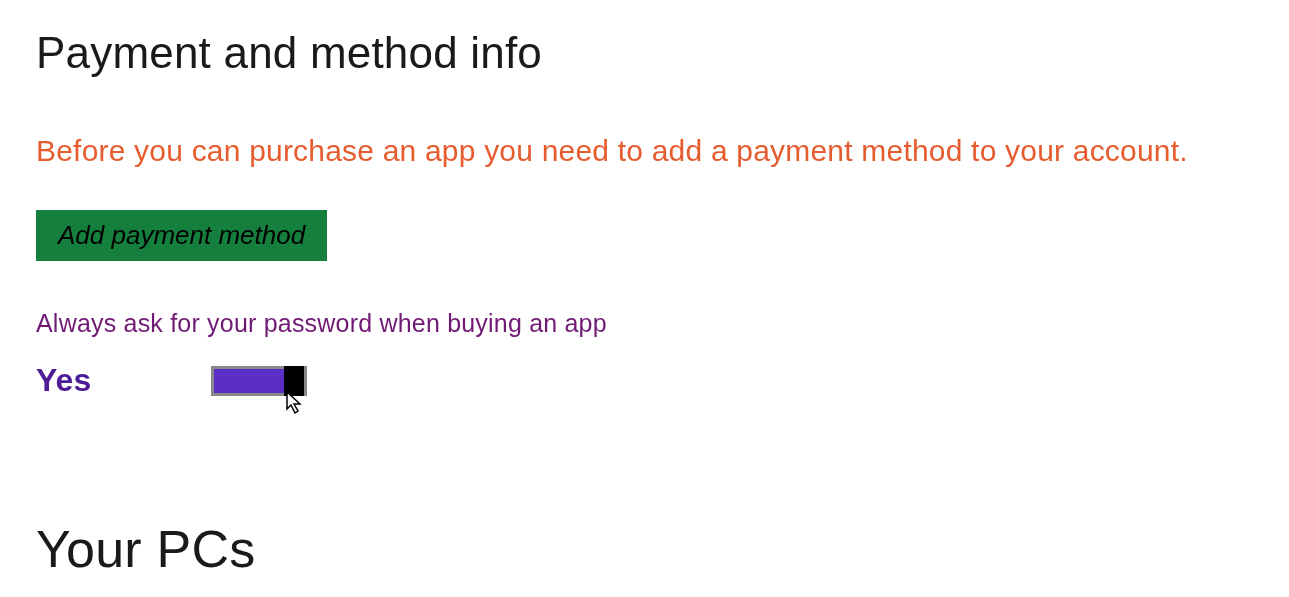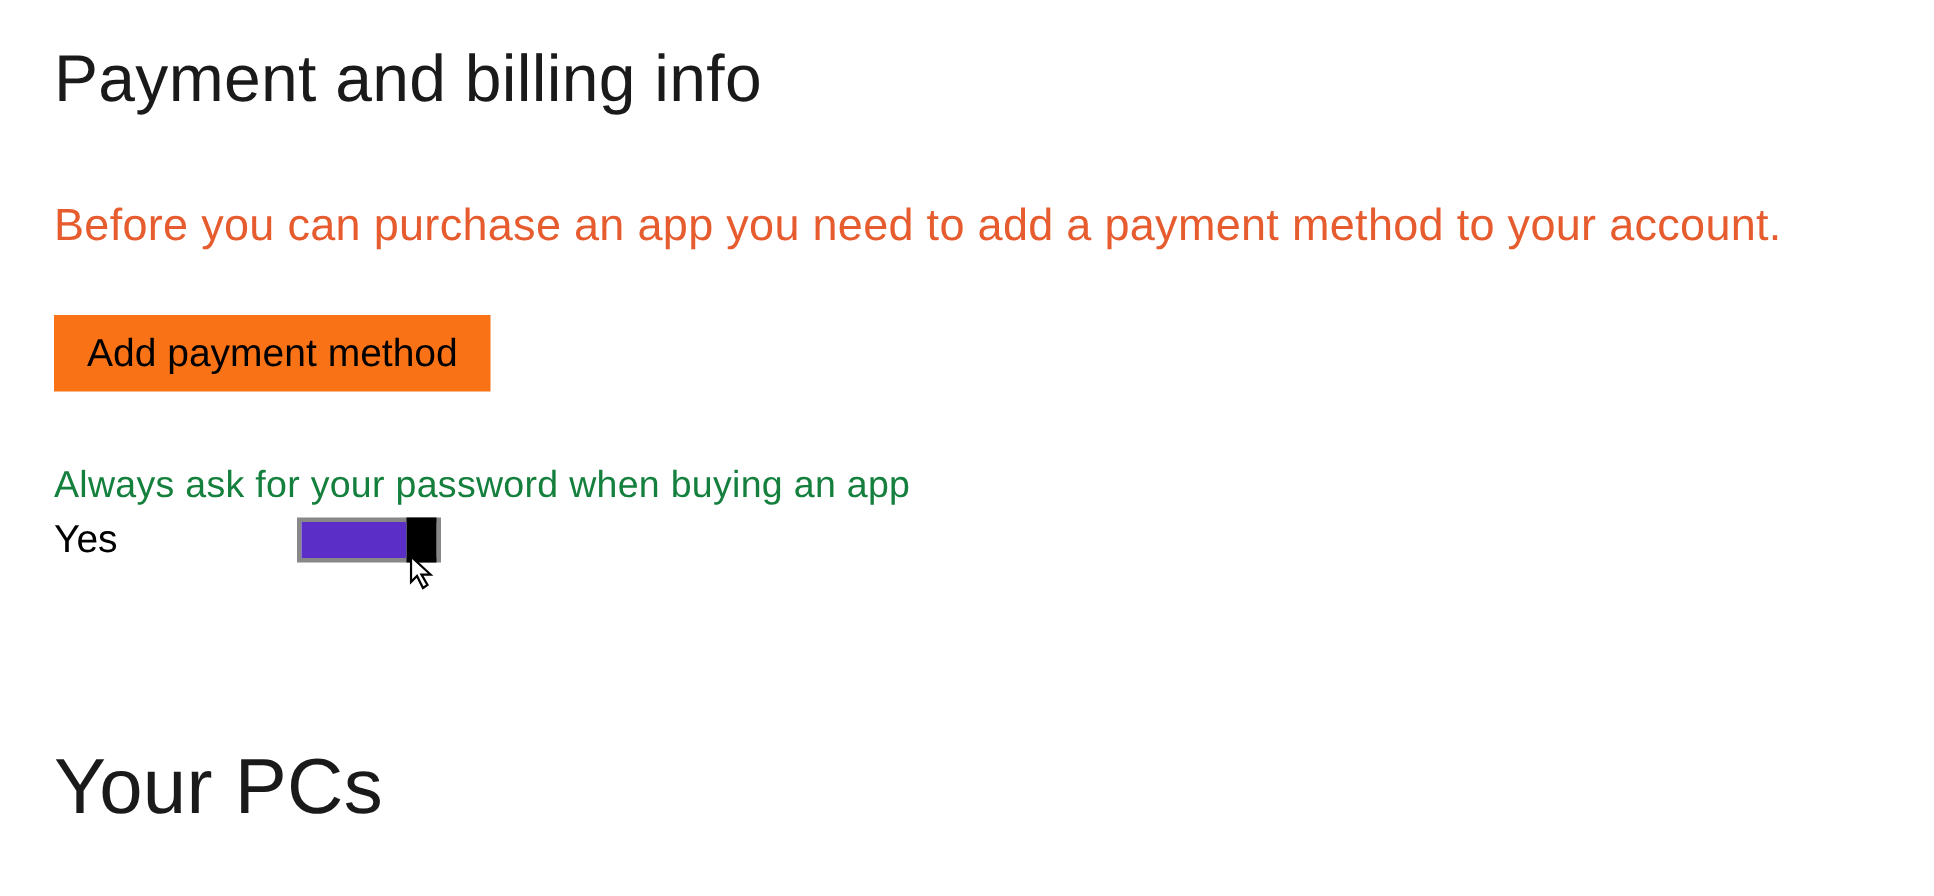--- a/index.html
+++ b/index.html
@@ -24,48 +24,49 @@
     }
     .warning-text {
       font-size: 30px;
       font-weight: 300;
       color: #e65c2e;
       margin-bottom: 42px;
       letter-spacing: 0.2px;
     }
     .add-payment-button {
       display: inline-block;
-      background: #f97316;
+      background: #15803d;
       color: #000000;
       font-size: 26px;
       font-weight: 500;
       font-family: "Segoe UI", Arial, sans-serif;
       padding: 10px 22px;
       border: none;
       cursor: pointer;
       margin-bottom: 48px;
+      font-style: italic;
     }
     .setting-label {
       font-size: 25px;
       font-weight: 300;
-      color: #15803d;
-      margin-bottom: 6px;
+      color: #701a75;
+      margin-bottom: 24px;
       letter-spacing: 0.2px;
     }
     .toggle-row {
       display: flex;
       align-items: center;
       gap: 120px;
       margin-bottom: 120px;
     }
     .toggle-value {
-      font-size: 26px;
-      font-weight: 400;
+      font-size: 32px;
+      font-weight: 700;
       font-family: "Segoe UI", Arial, sans-serif;
-      color: #000000;
+      color: #4c1d95;
     }
     .toggle-switch {
       position: relative;
       width: 96px;
       height: 30px;
       border: 3px solid #888888;
       cursor: pointer;
       background: #ffffff;
     }
     .toggle-fill {
@@ -95,21 +96,21 @@
       font-weight: 300;
       color: #1a1a1a;
       letter-spacing: 0.2px;
     }
   </style>
 </head>
 <body>
 
 
 
-<h1 class="page-title">Payment and billing info</h1>
+<h1 class="page-title">Payment and method info</h1>
 
 <p class="warning-text">Before you can purchase an app you need to add a payment method to your account.</p>
 
 <button class="add-payment-button">Add payment method</button>
 
 <p class="setting-label">Always ask for your password when buying an app</p>
 
 <div class="toggle-row">
   <span class="toggle-value">Yes</span>
   <div class="toggle-switch">

